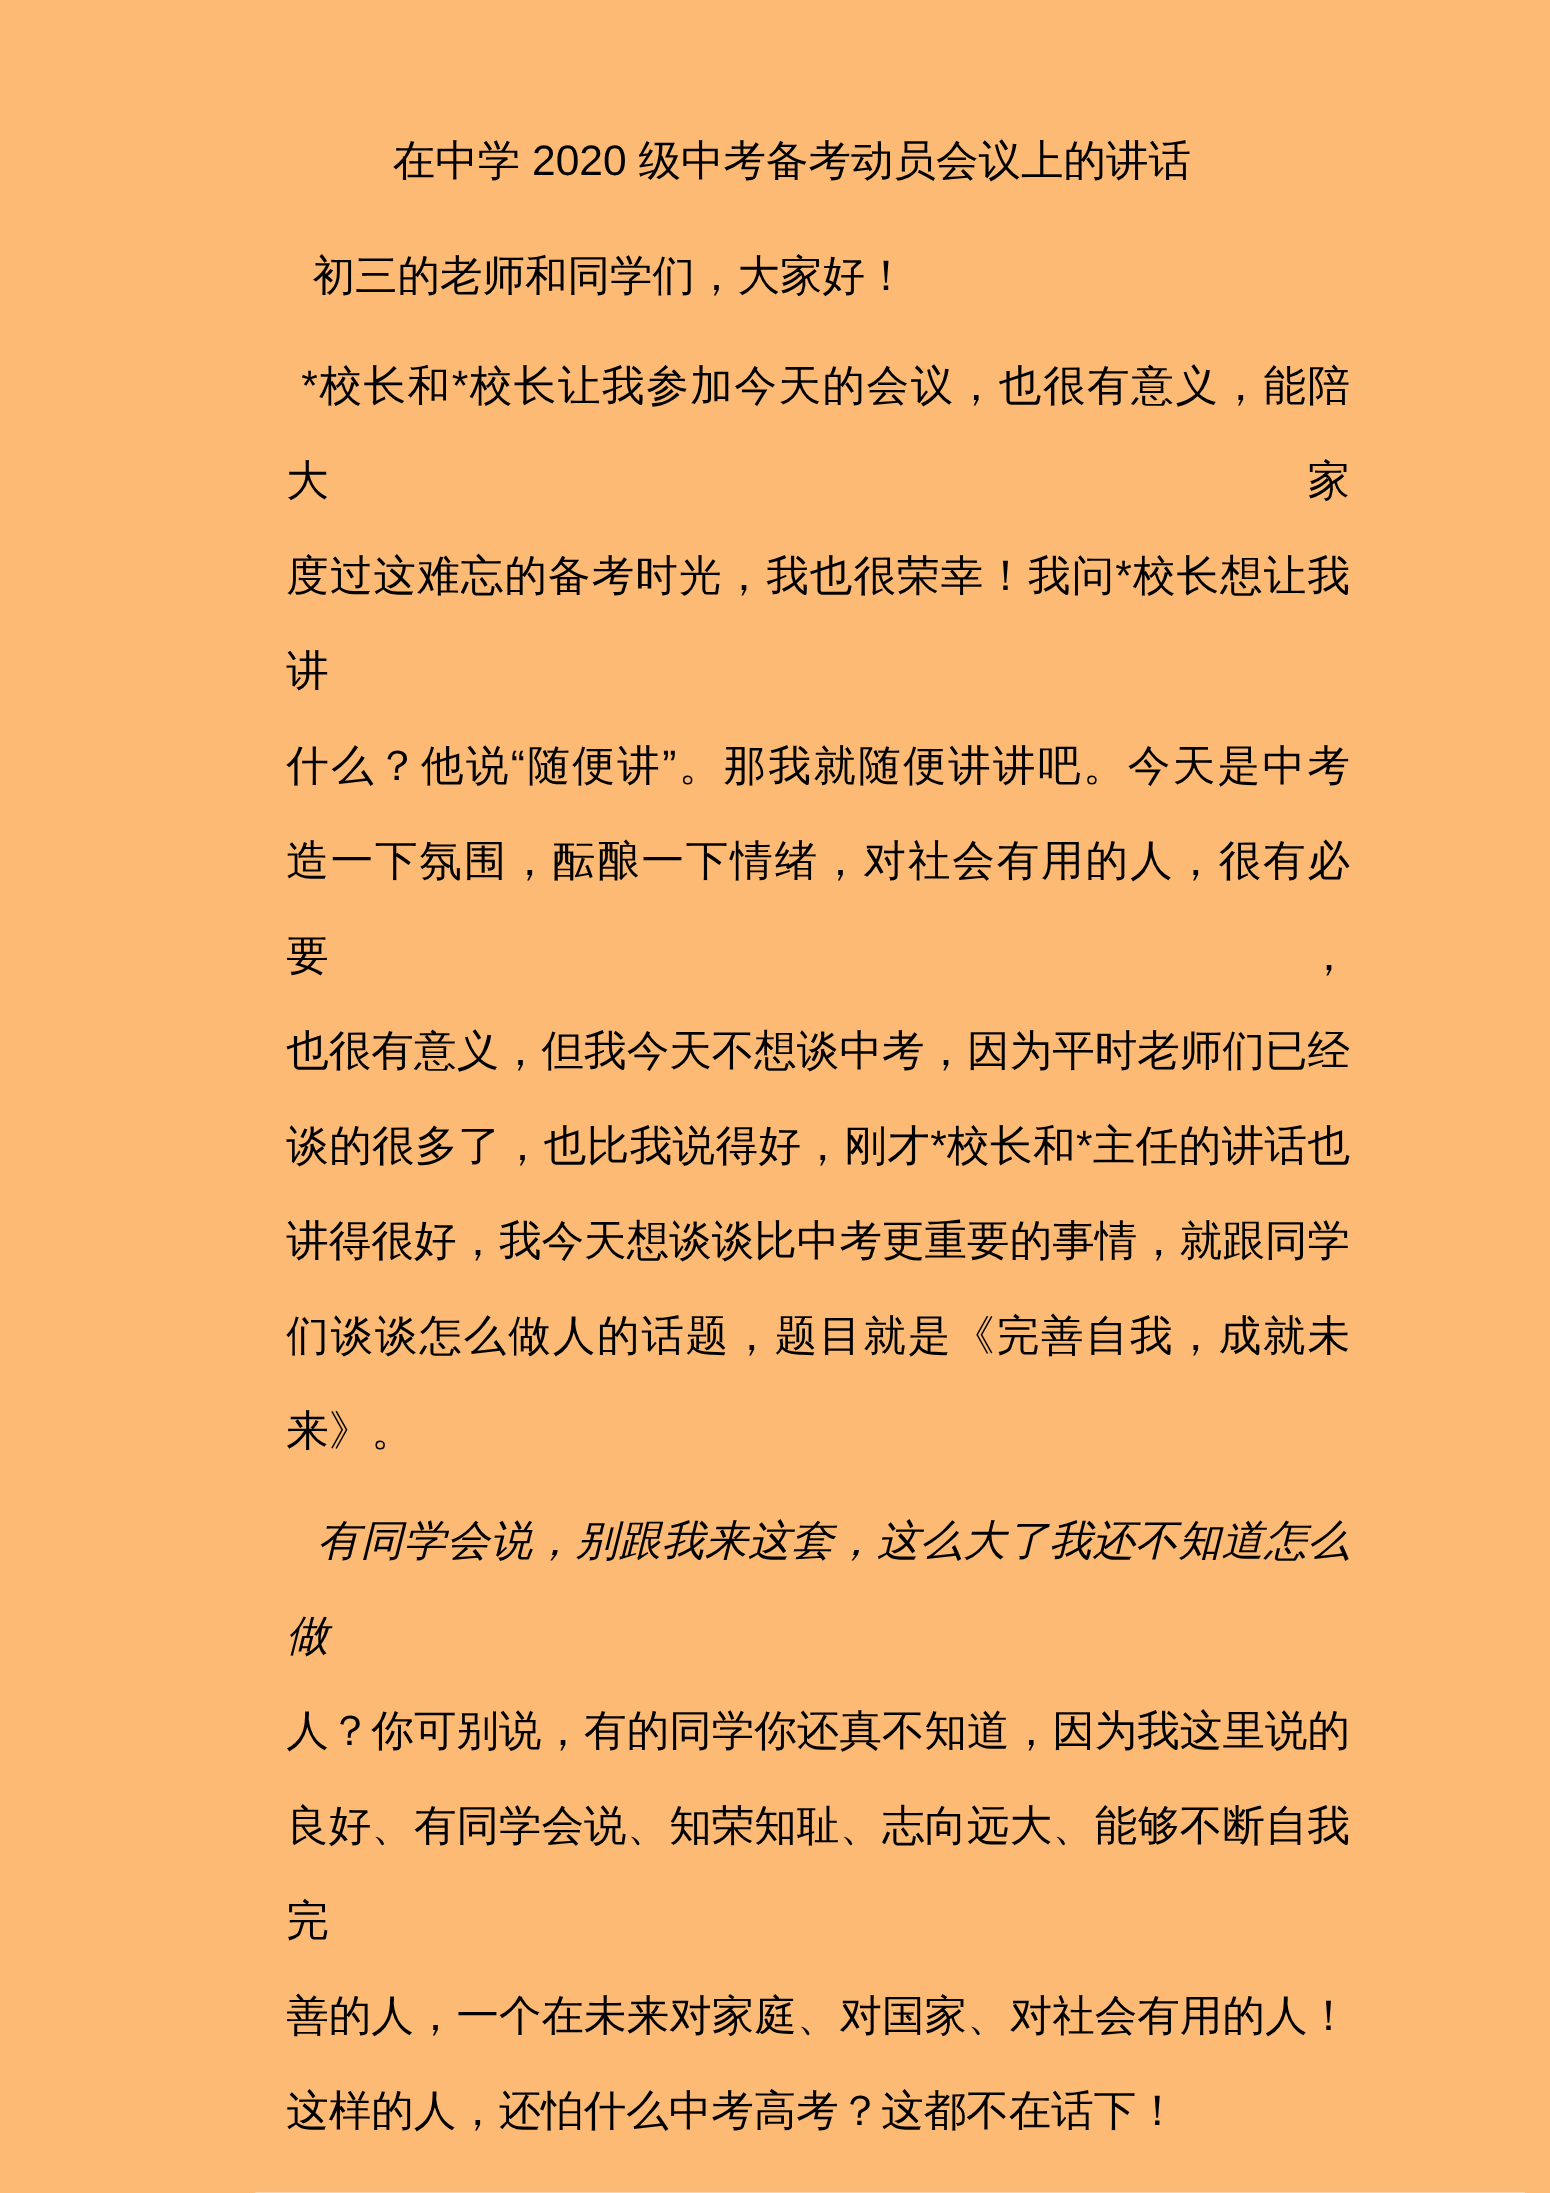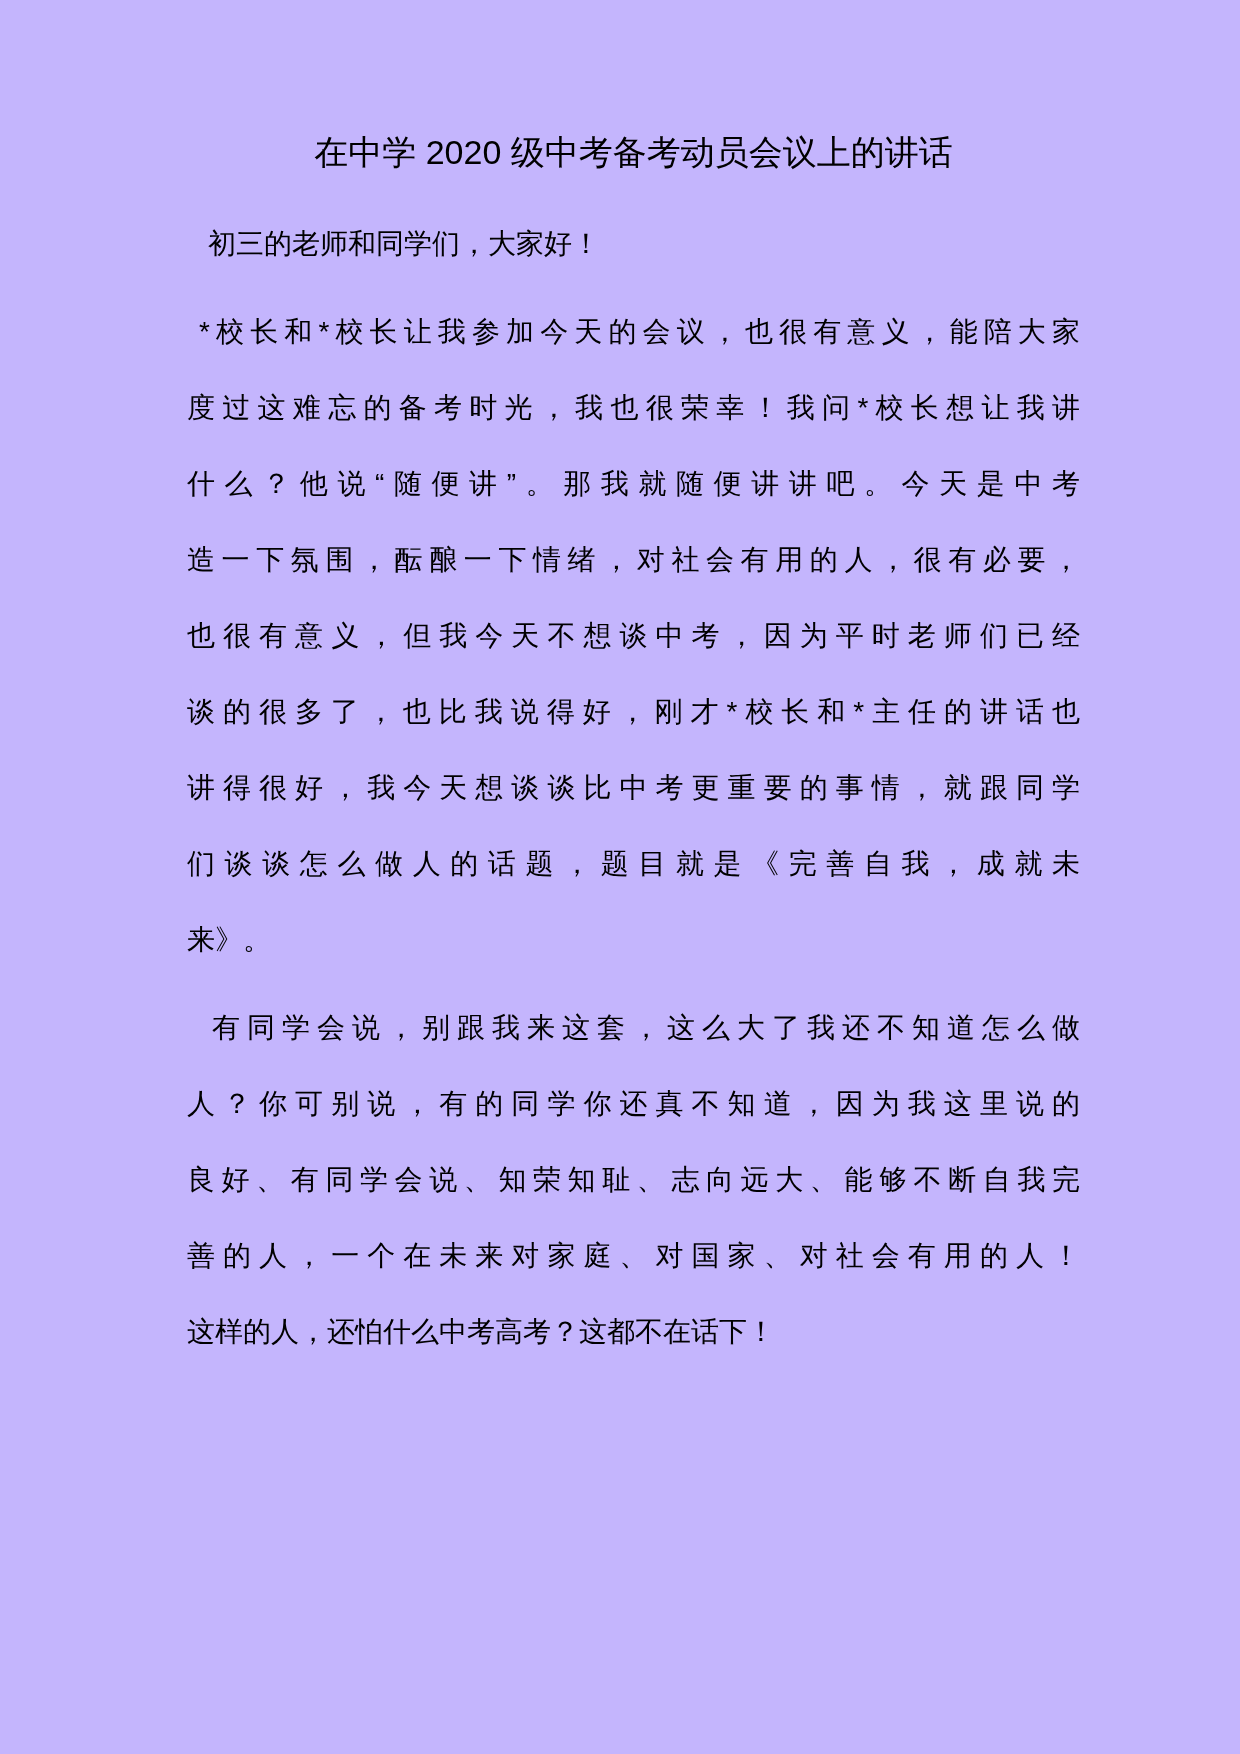--- a/index.html
+++ b/index.html
@@ -6,48 +6,49 @@
   body {
     width: 1240px;
     height: 1754px;
     background: #ffffff;
     font-family: "Liberation Sans", sans-serif;
   }
   .page {
     box-sizing: border-box;
     width: 1240px;
     height: 1754px;
-    padding: 114px 160px 0 187px;
-    background: #c4b5fd;
+    padding: 91px 160px 0 187px;
+    background: #fdba74;
     color: #000000;
     overflow: hidden;
   }
   .doc-title {
     font-size: 34px;
     line-height: 76px;
     font-weight: normal;
     text-align: center;
     margin: 0 0 16px 0;
     white-space: nowrap;
   }
   .para { margin: 0 0 12px 0; }
   .line {
-    font-size: 28px;
+    font-size: 34px;
     line-height: 76px;
     text-align: justify;
     text-align-last: justify;
     text-justify: inter-character;
+    margin-left: 42px;
   }
   .line.last {
     text-align: left;
     text-align-last: left;
   }
   .indent-21 { text-indent: 21px; }
   .indent-12 { text-indent: 12px; }
-  .indent-25 { text-indent: 25px; }
+  .indent-25 { text-indent: 25px; font-style: italic; }
 </style>
 </head>
 <body>
 
 <div class="page">
 
   <h1 class="doc-title">在中学 2020 级中考备考动员会议上的讲话</h1>
 
   <div class="para">
     <div class="line last indent-21">初三的老师和同学们，大家好！</div>

